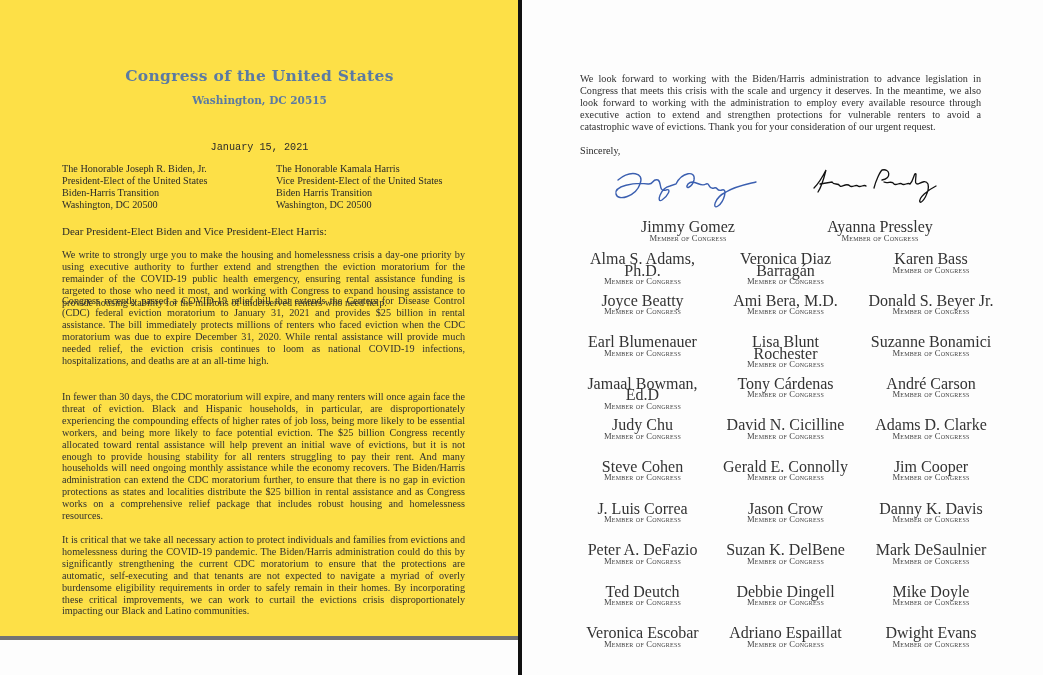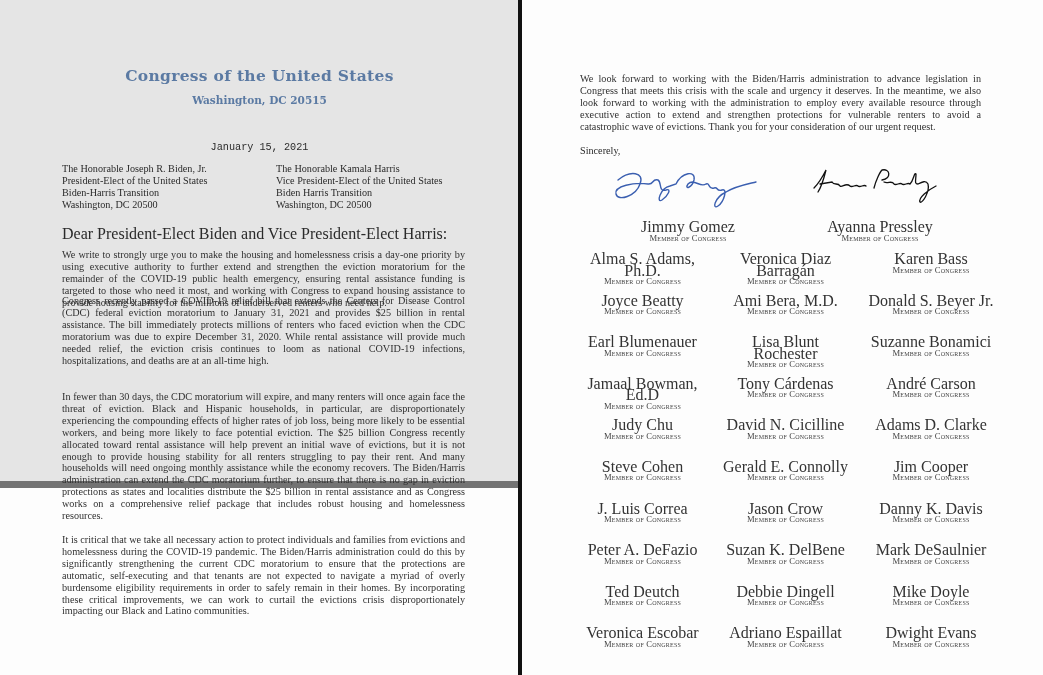--- a/index.html
+++ b/index.html
@@ -1,22 +1,22 @@
 <!DOCTYPE html>
 <html><head>
   <meta charset="utf-8">
   <style>
     * { box-sizing: border-box; margin: 0; padding: 0; }
     html, body { width: 1043px; height: 675px; overflow: hidden; background: #fdfdfd; }
     body { position: relative; font-family: "Liberation Serif", "DejaVu Serif", serif; color: #2a2a2a; }
 
     .page-left {
-      position: absolute; left: 0; top: 0; width: 519px; height: 488px;
-      background: #e5e5e5;
-      border-bottom: 7px solid #737373;
+      position: absolute; left: 0; top: 0; width: 519px; height: 640px;
+      background: #fde047;
+      border-bottom: 4px solid #737373;
     }
     .divider {
       position: absolute; left: 518px; top: 0; width: 4px; height: 675px;
       background: #111;
     }
     .page-right {
       position: absolute; left: 522px; top: 0; width: 521px; height: 675px;
       background: #fdfdfd;
       border-radius: 27px;
     }
@@ -37,21 +37,21 @@
       position: absolute; left: 0; width: 519px; top: 142px; text-align: center; font-size: 10.2px; font-family: Liberation Mono, monospace;
     }
 
     .addr {
       position: absolute; top: 163px; font-size: 10.2px; line-height: 12px;
     }
     .addr.left { left: 62px; }
     .addr.right { left: 276px; }
 
     .salutation {
-      position: absolute; left: 62px; top: 225px; font-size: 16px;
+      position: absolute; left: 62px; top: 225px; font-size: 11px;
     }
 
     .para {
       position: absolute; left: 62px; width: 403px; font-size: 10.2px; line-height: 11.9px;
       text-align: justify; color: #303030;
     }
     #p1 { top: 249px; }
     #p2 { top: 295px; }
     #p3 { top: 391px; }
     #p4 { top: 534px; }

